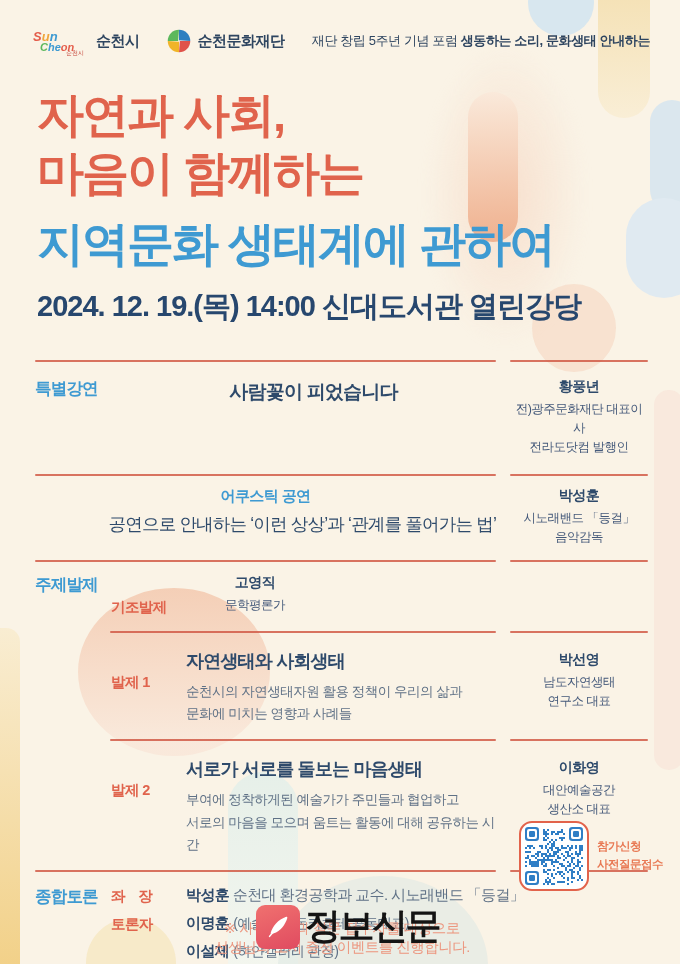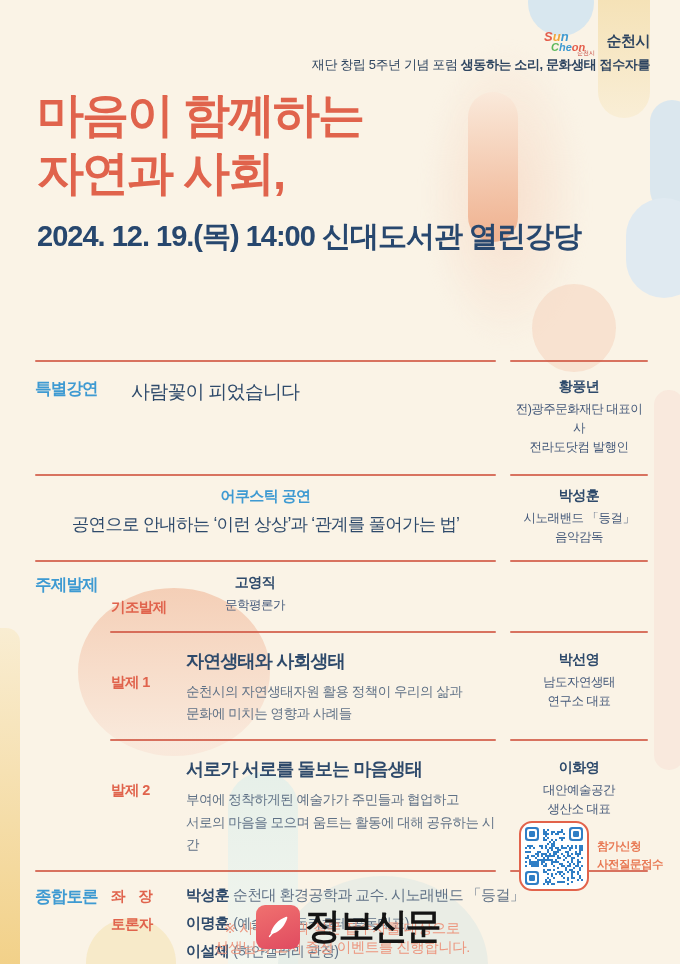--- a/index.html
+++ b/index.html
@@ -28,21 +28,21 @@
   .sh-orange-circle-left{left:78px;top:588px;width:192px;height:168px;border-radius:50%;
      background:linear-gradient(180deg,#F3C6AB 0%,#F9E6D8 90%);opacity:.8;}
   .sh-yellow-strip-left{left:0;top:628px;width:20px;height:336px;border-radius:0 14px 0 0;
      background:linear-gradient(180deg,#F9EDD2 0%,#F2D189 100%);}
   .sh-teal-capsule{left:228px;top:772px;width:70px;height:220px;border-radius:35px 35px 0 0;
      background:linear-gradient(180deg,#E4EFE9 0%,#F4F7F0 100%);opacity:.9;}
   .sh-blue-circle-bottom{left:278px;top:876px;width:210px;height:180px;border-radius:50%;background:#DCE8E3;opacity:.55;}
   .sh-yellow-circle-bottom{left:86px;top:918px;width:90px;height:90px;border-radius:50%;background:#F6E7C2;opacity:.8;}
 
   
-  .header{position:absolute;z-index:2;top:26px;left:32px;right:30px;display:flex;align-items:flex-end;flex-direction:column;}
+  .header{position:absolute;z-index:2;top:26px;left:32px;right:30px;display:flex;align-items:center;}
   .logo{display:flex;align-items:center;gap:6px;}
   .logo + .logo{margin-left:26px;}
   .logo-label{font-size:15px;font-weight:800;color:#2E4560;letter-spacing:-0.5px;}
   .tagline{margin-left:auto;font-size:13px;color:#2E4560;letter-spacing:-0.4px;white-space:nowrap;}
   .tagline b{font-weight:800;}
 
   
   .titleblock{position:absolute;z-index:2;left:37px;top:86px;letter-spacing:-2px;}
   .t-line{font-size:47px;font-weight:900;line-height:1.23;}
   .t-coral{color:var(--coral);}
@@ -59,26 +59,26 @@
   .prow{display:flex;align-items:flex-start;gap:0;}
   .col-label{width:76px;flex:none;font-size:16.5px;font-weight:800;color:var(--blue);letter-spacing:-0.8px;}
   .col-sub{width:75px;flex:none;font-size:14.5px;font-weight:800;color:var(--coral);letter-spacing:-0.6px;padding-top:2px;margin-top:22px;}
   .col-main{flex:1;min-width:0;margin-right:14px;}
   .col-side{width:138px;flex:none;text-align:center;}
   .sp-name{font-size:14px;font-weight:800;color:var(--body_navy);letter-spacing:-0.5px;}
   .sp-line{font-size:12.5px;color:#44597A;letter-spacing:-0.5px;line-height:1.5;}
   .sp-name + .sp-line{margin-top:4px;}
 
   .row-special{padding:16px 0 18px;}
-  .row-special .row-title{font-size:19px;font-weight:400;color:var(--body_navy);letter-spacing:-0.8px;margin-left:20px;margin-top:1px;}
+  .row-special .row-title{font-size:19px;font-weight:700;color:var(--body_navy);letter-spacing:-0.8px;margin-left:20px;margin-top:1px;text-align:center;}
 
   .row-acoustic{padding:11px 0 13px;}
   .ac-main{flex:1;text-align:center;margin-right:14px;}
   .ac-label{font-size:15px;font-weight:800;color:var(--blue);letter-spacing:-0.6px;}
-  .ac-text{margin-top:6px;font-size:17.5px;color:var(--body_navy);letter-spacing:-0.8px;}
+  .ac-text{margin-top:6px;font-size:17.5px;color:var(--body_navy);letter-spacing:-0.8px;text-align:right;}
 
   .row-keynote{padding:12px 0 14px;}
   .row-keynote .row-title{font-size:18px;font-weight:800;color:var(--body_navy);letter-spacing:-0.8px;}
 
   .row-pres{padding:16px 0 14px;}
   .row-pres .row-title{font-size:18px;font-weight:800;color:var(--body_navy);letter-spacing:-0.8px;}
   .pres-desc{margin-top:8px;font-size:13.5px;color:var(--desc);letter-spacing:-0.5px;line-height:1.65;}
   .row-pres .col-side{padding-top:2px;}
 
   .row-disc{padding:14px 0 12px;}
@@ -127,28 +127,38 @@
 
   <div class="header">
     <div class="logo">
       <svg width="58" height="30" viewBox="0 0 58 30">
         <text x="1" y="15" font-size="13" font-style="italic" font-weight="bold" fill="#E45D4B" font-family="Liberation Sans, sans-serif">S<tspan fill="#F0A53C">u</tspan><tspan fill="#3E9AD2">n</tspan></text>
         <text x="8" y="25" font-size="11" font-style="italic" font-weight="bold" fill="#5CB85C" font-family="Liberation Sans, sans-serif">C<tspan fill="#3E9AD2">he</tspan><tspan fill="#E45D4B">on</tspan></text>
         <text x="34" y="29" font-size="6" fill="#C23B30" font-family="Liberation Sans, sans-serif">순천시</text>
       </svg>
       <span class="logo-label">순천시</span>
     </div>
+    <div class="logo">
+      <svg width="26" height="26" viewBox="0 0 30 30">
+        <path d="M15,14 L15,2 A13,13 0 0 1 28,15 Z" fill="#2E7FC0"></path>
+        <path d="M16,15 L28,15 A13,13 0 0 1 15,28 Z" fill="#E0534A"></path>
+        <path d="M15,16 L15,28 A13,13 0 0 1 2,15 Z" fill="#F0B429"></path>
+        <path d="M14,15 L2,15 A13,13 0 0 1 15,2 Z" fill="#5CB85C"></path>
+      </svg>
+      <span class="logo-label">순천문화재단</span>
+    </div>
     <div class="tagline">
-      <span>재단 창립 5주년 기념 포럼 </span><b>생동하는 소리, 문화생태 접수자를</b>
+      <span>재단 창립 5주년 기념 포럼 </span><b>생동하는 소리, 문화생태 안내하는</b>
     </div>
   </div>
 
   <div class="titleblock">
+    <div class="t-line t-coral">자연과 사회,</div>
     <div class="t-line t-coral">마음이 함께하는</div>
-    <div class="t-line t-coral">자연과 사회,</div>
+    <div class="t-line t-blue">지역문화 생태계에 관하여</div>
     <div class="t-date">2024. 12. 19.(목) 14:00 신대도서관 열린강당</div>
   </div>
 
   <div class="program">
     <div class="divider">
         <span class="m"></span>
         <span class="s"></span>
       </div>
 
     <div class="prow row-special">

